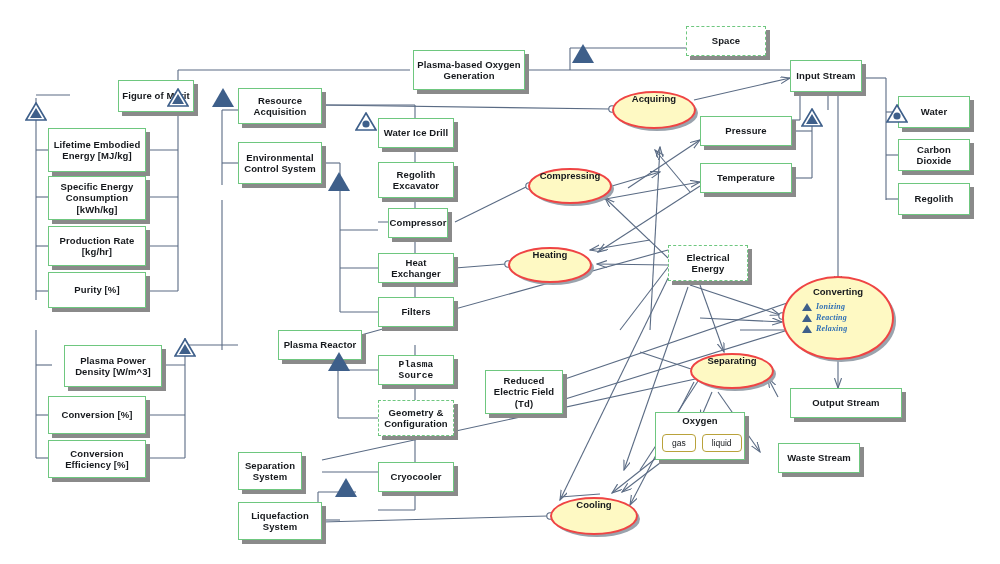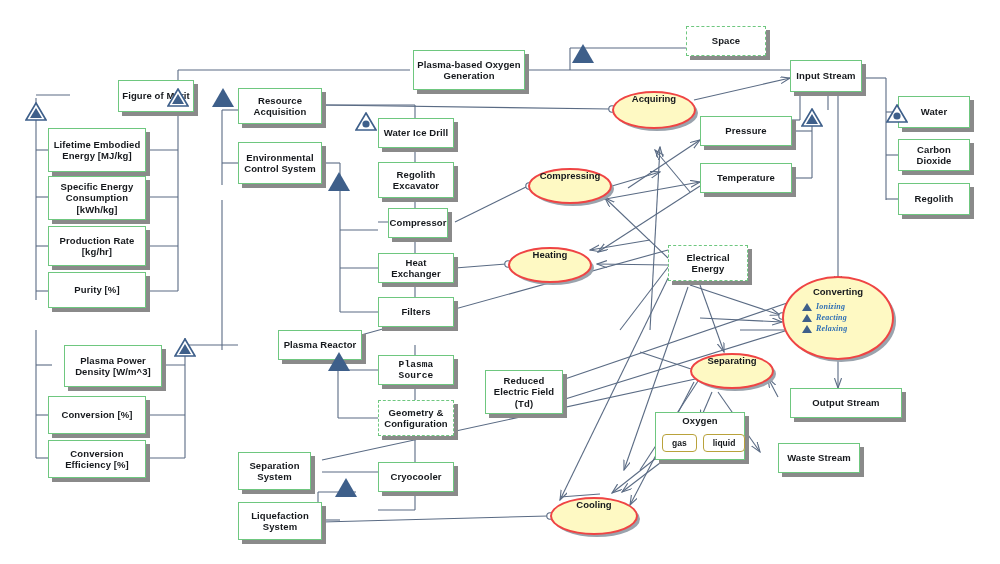--- a/index.html
+++ b/index.html
@@ -48,21 +48,21 @@
   .subitem .lbl{
     font-family:"Liberation Serif",serif;
     font-style:italic;font-weight:bold;font-size:8px;color:#2f6fb5;
     letter-spacing:.2px;
   }
   .tri-small{width:0;height:0;border-left:5px solid transparent;border-right:5px solid transparent;border-bottom:8px solid #3e5f8a;}
 
   
   .subbox{
     border:1.5px solid #b9a23b;border-radius:4px;background:#fff;
-    font-size:8.5px;font-weight:bold;color:#15181c;
+    font-size:8.5px;font-weight:normal;color:#15181c;
     padding:3px 9px;text-align:center;
   }
   .oxwrap{position:absolute;display:flex;gap:6px;}
 
   
   .jtri{position:absolute;width:22px;height:19px;}
   .jtri svg{display:block;}
   .ftri{position:absolute;width:0;height:0;border-left:11px solid transparent;border-right:11px solid transparent;border-bottom:19px solid #3e5f8a;}
 </style>
 </head>
@@ -245,21 +245,21 @@
 
   <div class="node" style="left:238px;top:88px;width:84px;height:36px;">
       <span>Resource Acquisition</span>
     </div>
   <div class="node" style="left:238px;top:142px;width:84px;height:42px;">
       <span>Environmental Control System</span>
     </div>
   <div class="node" style="left:238px;top:330px;width:84px;height:30px;margin-left:40px;">
       <span>Plasma Reactor</span>
     </div>
-  <div class="node" style="left:238px;top:452px;width:73px;height:38px;">
+  <div class="node" style="left:238px;top:452px;width:64px;height:38px;">
       <span>Separation System</span>
     </div>
   <div class="node" style="left:238px;top:502px;width:84px;height:38px;">
       <span>Liquefaction System</span>
     </div>
 
   <div class="node" style="left:378px;top:118px;width:76px;height:30px;">
       <span>Water Ice Drill</span>
     </div>
   <div class="node" style="left:378px;top:162px;width:76px;height:36px;">

